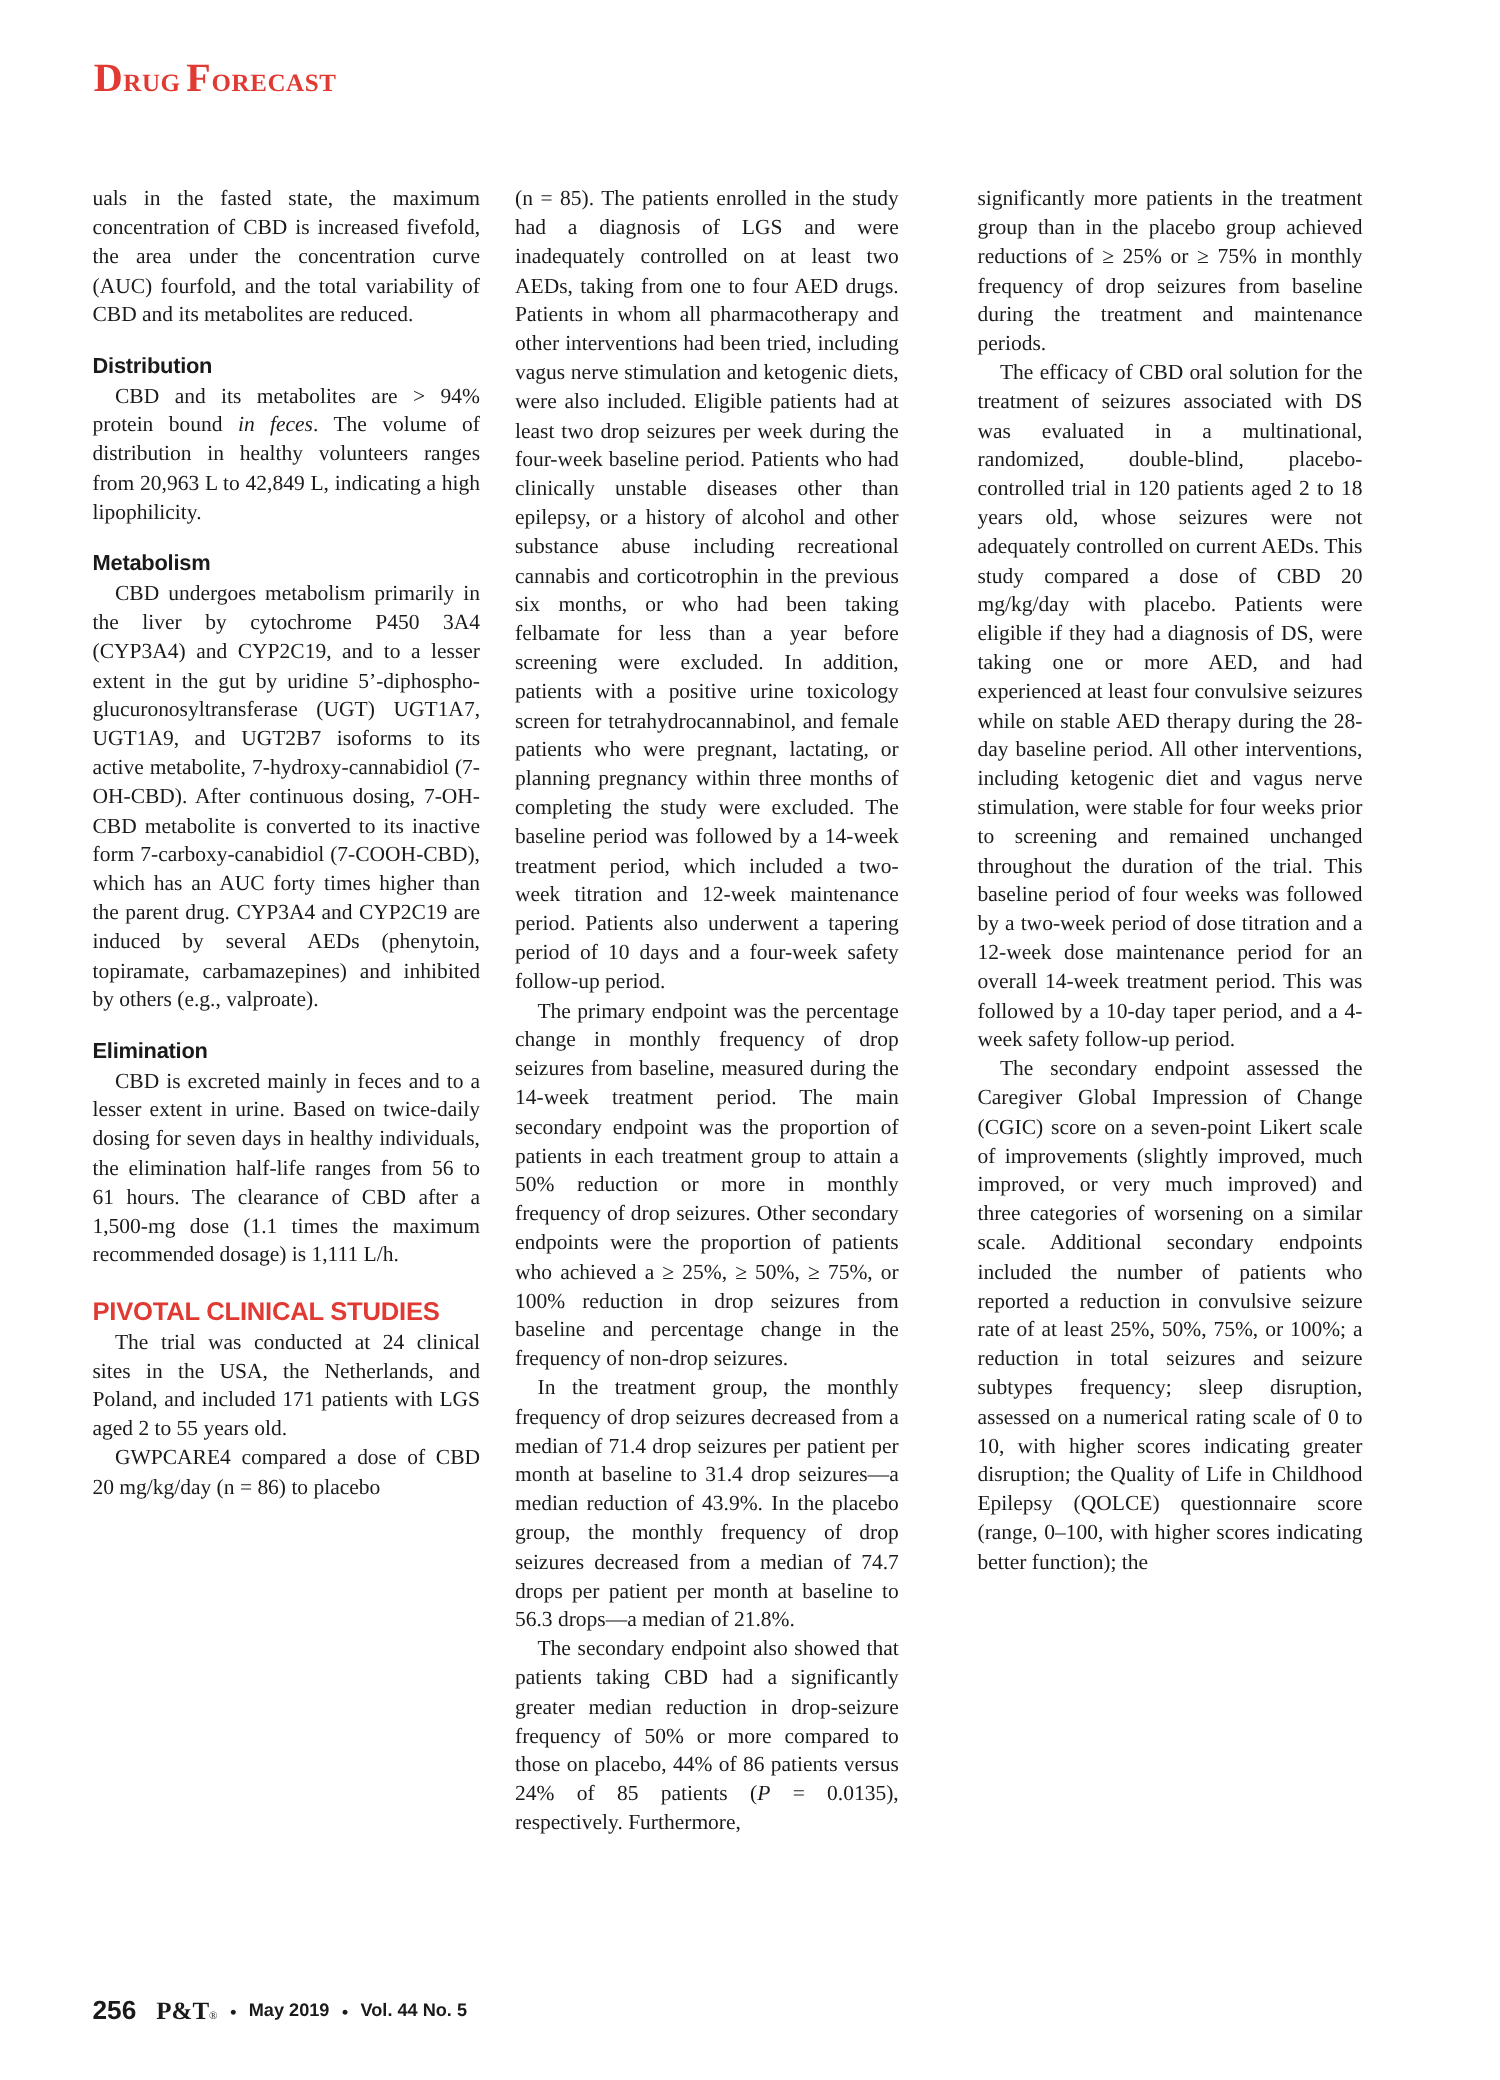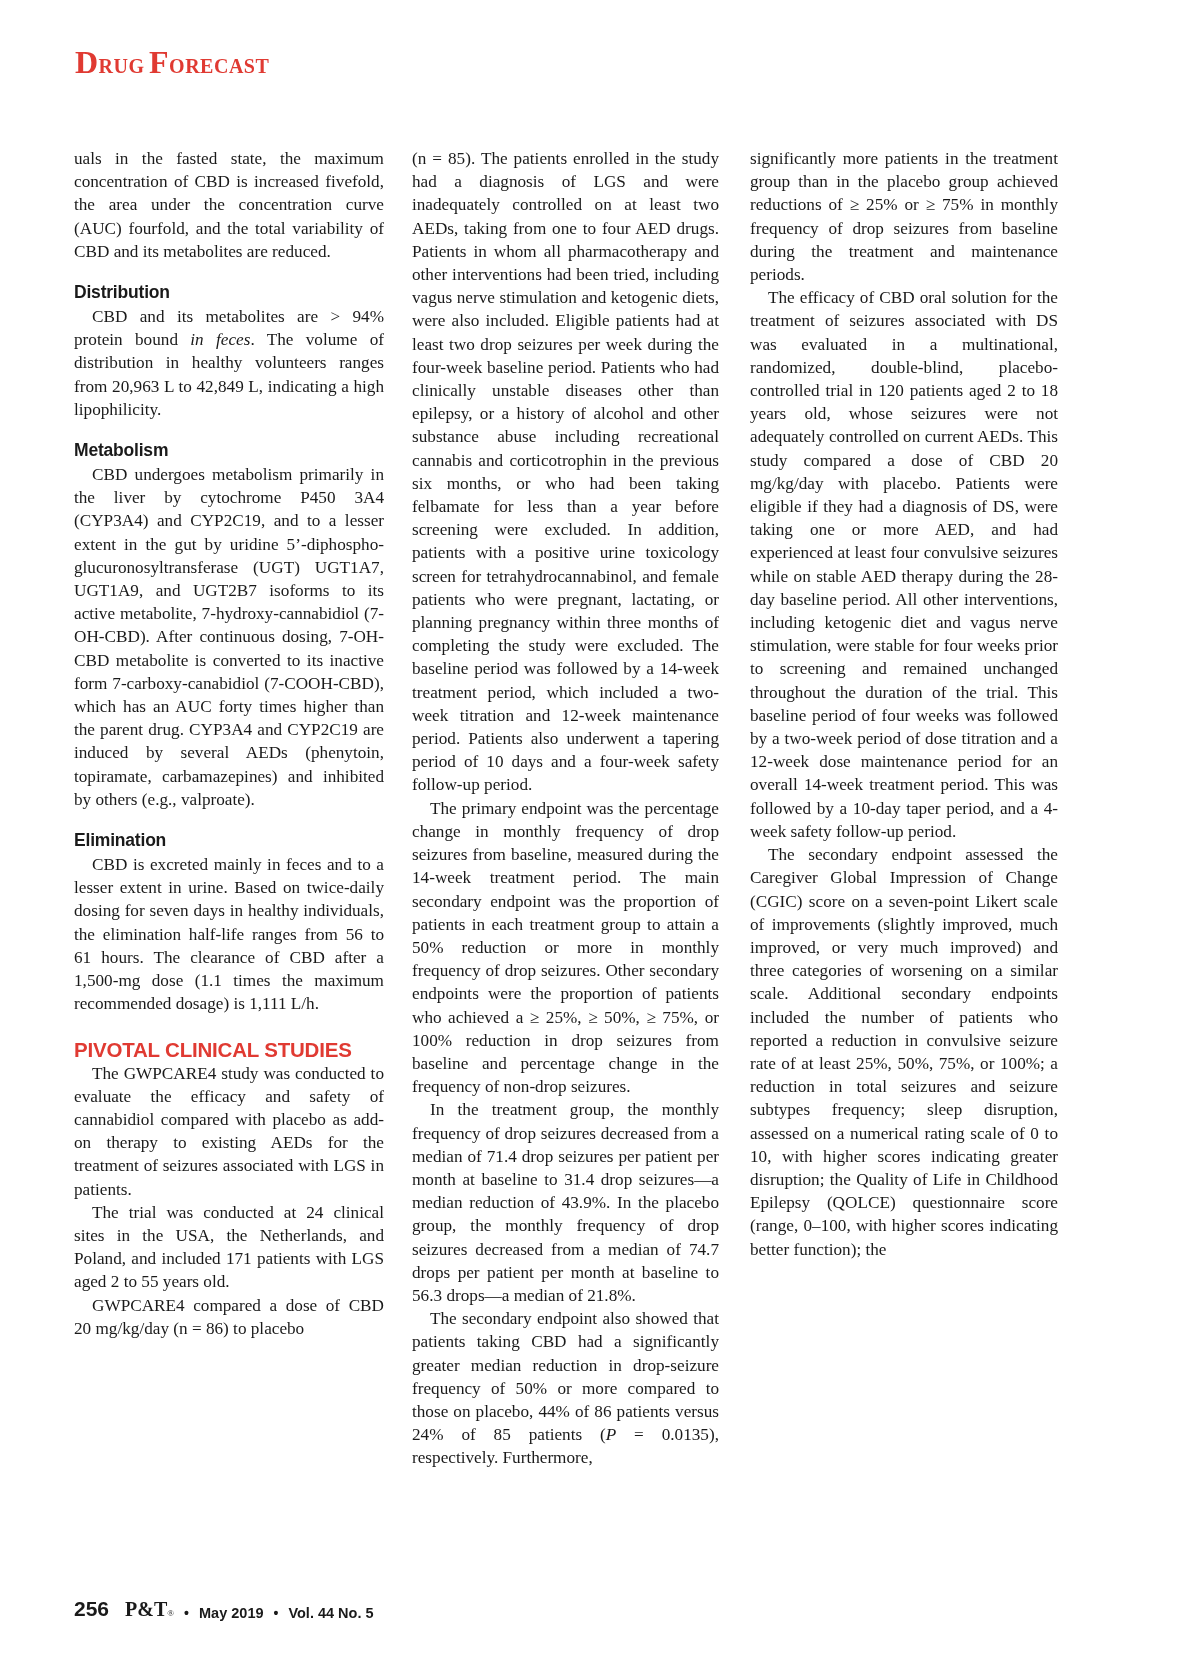--- a/index.html
+++ b/index.html
@@ -3,31 +3,31 @@
 <meta charset="utf-8">
 <style>
   html, body { margin: 0; padding: 0; background: #ffffff; }
   body { width: 1200px; height: 1664px; position: relative; overflow: hidden;
          font-family: "Liberation Serif", "DejaVu Serif", serif; color: #1a1a1a; }
   .running-head { position: absolute; left: 75px; top: 44px; color: #e03a32;
          font-family: "Liberation Serif", serif; font-weight: bold; letter-spacing: 0.5px; }
   .running-head .cap { font-size: 32px; }
   .running-head .sc { font-size: 20px; }
   .col { position: absolute; top: 147px; width: 310px; font-size: 17.2px; line-height: 23.2px; }
-  .col1 { left: 74px; } .col2 { left: 412px; width: 307px; } .col3 { left: 750px; width: 308px; }
+  .col1 { left: 74px; } .col2 { left: 412px; width: 307px; } .col3 { left: 782px; width: 308px; }
   .col p { margin: 0; text-align: justify; hyphens: manual; }
   .col p.ind { text-indent: 18px; }
   .col p + p.ind { margin-top: 0; }
   .h3 { font-family: "Liberation Sans", "DejaVu Sans", sans-serif; font-weight: bold;
         font-size: 17.5px; line-height: 22px; margin: 18px 0 2px 0; color: #1a1a1a; letter-spacing: -0.2px; }
   .h2 { font-family: "Liberation Sans", "DejaVu Sans", sans-serif; font-weight: bold;
         font-size: 20.5px; line-height: 24px; margin: 22px 0 0 0; color: #e03a32; letter-spacing: -0.2px; }
   .h3.tight { margin-top: 0; }
   sup { font-size: 10px; vertical-align: super; line-height: 0; font-weight: normal; }
-  .footer { position: absolute; left: 74px; top: 1597px; display: flex; align-items: flex-end; gap: 10px;
+  .footer { position: absolute; left: 74px; top: 1597px; display: flex; align-items: center; gap: 10px;
             font-family: "Liberation Sans", sans-serif; color: #1a1a1a; }
   .footer .pg { font-weight: bold; font-size: 21px; margin-right: 6px; }
   .footer .journal { font-family: "Liberation Serif", serif; font-weight: bold; font-size: 20px; }
   .footer .reg { font-size: 9px; font-weight: normal; }
   .footer .sep { font-size: 14px; font-weight: bold; }
   .footer .meta { font-weight: bold; font-size: 14.5px; }
 </style>
 </head>
 <body>
 
@@ -42,21 +42,20 @@
   <div class="h3">Distribution</div>
   <p class="ind"><span>CBD and its metabolites are &gt; 94% protein bound </span><i>in feces</i><span>. The volume of distribution in healthy volunteers ranges from 20,963 L to 42,849 L, indicating a high lipophilicity.</span></p>
 
   <div class="h3">Metabolism</div>
   <p class="ind">CBD undergoes metabolism primarily in the liver by cytochrome P450 3A4 (CYP3A4) and CYP2C19, and to a lesser extent in the gut by uridine 5’-diphospho-glucuronosyltransferase (UGT) UGT1A7, UGT1A9, and UGT2B7 isoforms to its active metabolite, 7-hydroxy-cannabidiol (7-OH-CBD). After continuous dosing, 7-OH-CBD metabolite is converted to its inactive form 7-carboxy-canabidiol (7-COOH-CBD), which has an AUC forty times higher than the parent drug. CYP3A4 and CYP2C19 are induced by several AEDs (phenytoin, topiramate, carbamazepines) and inhibited by others (e.g., valproate).</p>
 
   <div class="h3">Elimination</div>
   <p class="ind">CBD is excreted mainly in feces and to a lesser extent in urine. Based on twice-daily dosing for seven days in healthy individuals, the elimination half-life ranges from 56 to 61 hours. The clearance of CBD after a 1,500-mg dose (1.1 times the maximum recommended dosage) is 1,111 L/h.</p>
 
   <div class="h2">PIVOTAL CLINICAL STUDIES</div>
-  <p class="ind">The GWPCARE4 study was conducted to evaluate the efficacy and safety of cannabidiol compared with placebo as add-on therapy to existing AEDs for the treatment of seizures associated with LGS in patients.</p>
   <p class="ind">The trial was conducted at 24 clinical sites in the USA, the Netherlands, and Poland, and included 171 patients with LGS aged 2 to 55 years old.</p>
   <p class="ind">GWPCARE4 compared a dose of CBD 20 mg/kg/day (n = 86) to placebo</p>
 </div>
 
 <div class="col col2">
   <p>(n = 85). The patients enrolled in the study had a diagnosis of LGS and were inadequately controlled on at least two AEDs, taking from one to four AED drugs. Patients in whom all pharmacotherapy and other interventions had been tried, including vagus nerve stimulation and ketogenic diets, were also included. Eligible patients had at least two drop seizures per week during the four-week baseline period. Patients who had clinically unstable diseases other than epilepsy, or a history of alcohol and other substance abuse including recreational cannabis and corticotrophin in the previous six months, or who had been taking felbamate for less than a year before screening were excluded. In addition, patients with a positive urine toxicology screen for tetrahydrocannabinol, and female patients who were pregnant, lactating, or planning pregnancy within three months of completing the study were excluded. The baseline period was followed by a 14-week treatment period, which included a two-week titration and 12-week maintenance period. Patients also underwent a tapering period of 10 days and a four-week safety follow-up period.</p>
   <p class="ind">The primary endpoint was the percentage change in monthly frequency of drop seizures from baseline, measured during the 14-week treatment period. The main secondary endpoint was the proportion of patients in each treatment group to attain a 50% reduction or more in monthly frequency of drop seizures. Other secondary endpoints were the proportion of patients who achieved a ≥ 25%, ≥ 50%, ≥ 75%, or 100% reduction in drop seizures from baseline and percentage change in the frequency of non-drop seizures.</p>
   <p class="ind">In the treatment group, the monthly frequency of drop seizures decreased from a median of 71.4 drop seizures per patient per month at baseline to 31.4 drop seizures—a median reduction of 43.9%. In the placebo group, the monthly frequency of drop seizures decreased from a median of 74.7 drops per patient per month at baseline to 56.3 drops—a median of 21.8%.</p>
   <p class="ind"><span>The secondary endpoint also showed that patients taking CBD had a significantly greater median reduction in drop-seizure frequency of 50% or more compared to those on placebo, 44% of 86 patients versus 24% of 85 patients (</span><i>P</i><span> = 0.0135), respectively. Furthermore,</span></p>
 </div>

